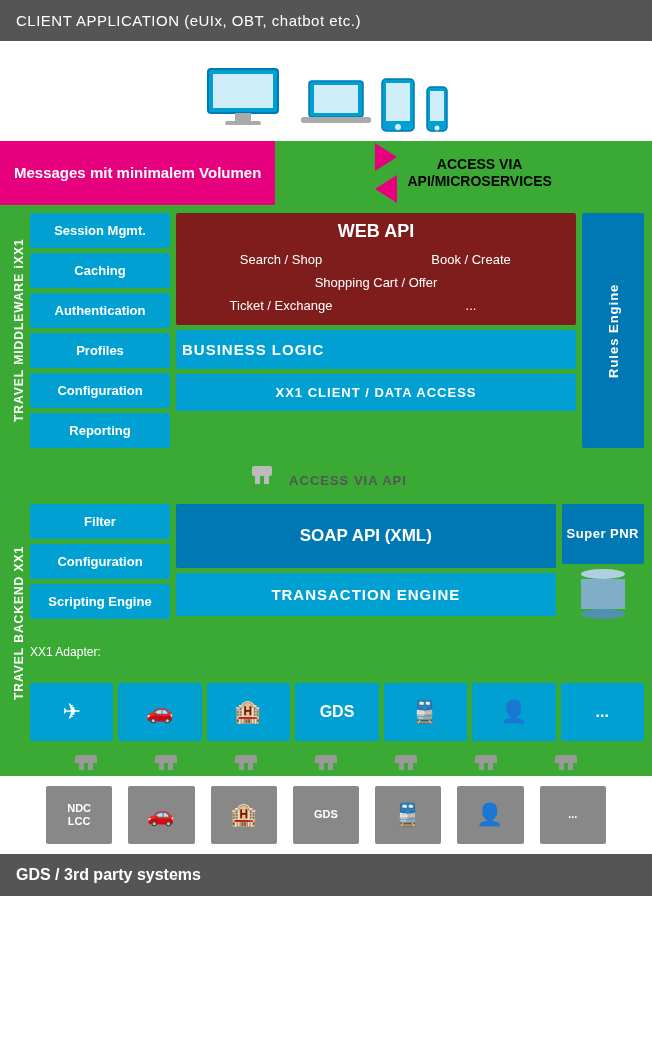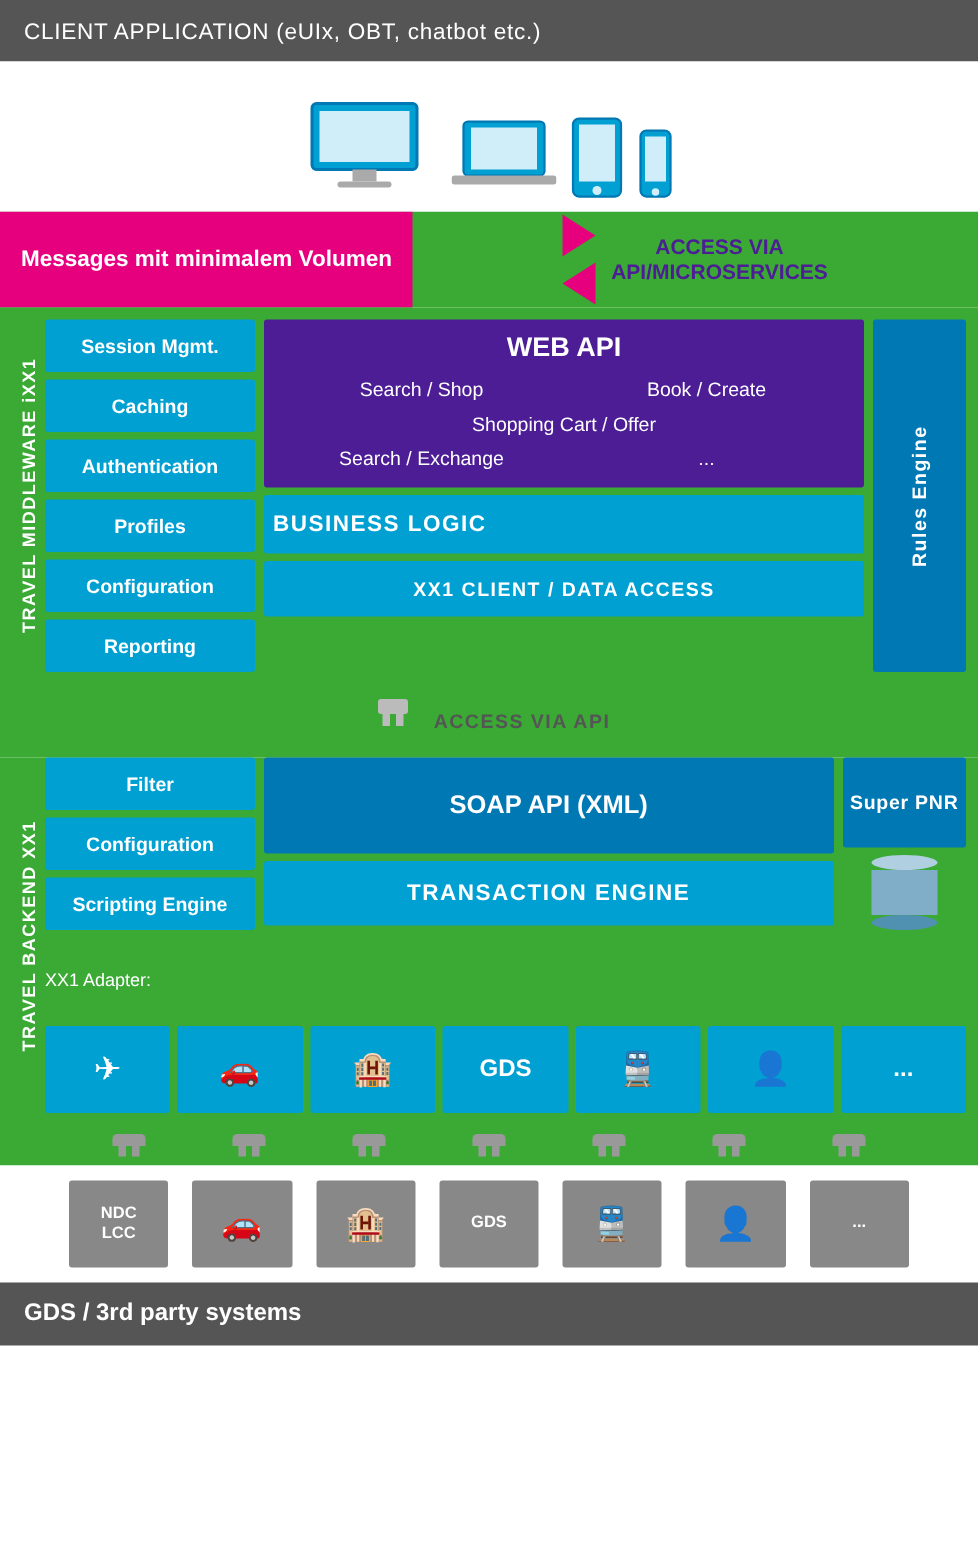--- a/index.html
+++ b/index.html
@@ -71,21 +71,21 @@
       border-left: 22px solid #e6007e;
       margin: 2px 0;
     }
     .arrow-left-pink {
       border-top: 14px solid transparent;
       border-bottom: 14px solid transparent;
       border-right: 22px solid #e6007e;
       margin: 2px 0;
     }
     .access-via-text {
-      color: #4c1d95;
+      color: #000000;
       font-weight: bold;
       font-size: 14px;
       text-align: center;
       line-height: 1.2;
     }
 
     
     .middleware-section {
       background: #3aaa35;
       padding: 8px 8px 8px 8px;
@@ -124,21 +124,21 @@
       padding: 10px 6px;
       border-radius: 2px;
     }
     .web-api-column {
       flex: 1;
       display: flex;
       flex-direction: column;
       gap: 5px;
     }
     .web-api-top {
-      background: #4c1d95;
+      background: #7f1d1d;
       color: #fff;
       border-radius: 2px;
       padding: 8px 10px 10px 10px;
     }
     .web-api-title {
       font-size: 18px;
       font-weight: bold;
       text-align: center;
       margin-bottom: 8px;
     }
@@ -505,21 +505,21 @@
         <span>Reporting</span>
       </div>
     </div>
     <div class="web-api-column">
       <div class="web-api-top">
         <div class="web-api-title">WEB API</div>
         <div class="web-api-grid">
           <div class="grid-item">Search / Shop</div>
           <div class="grid-item">Book / Create</div>
           <div class="grid-item" style="grid-column:span 2;">Shopping Cart / Offer</div>
-          <div class="grid-item">Search / Exchange</div>
+          <div class="grid-item">Ticket / Exchange</div>
           <div class="grid-item">...</div>
         </div>
       </div>
       <div class="business-logic">BUSINESS LOGIC</div>
       <div class="data-access">XX1 CLIENT / DATA ACCESS</div>
     </div>
     <div class="rules-engine">Rules Engine</div>
   </div>
 </div>
 

